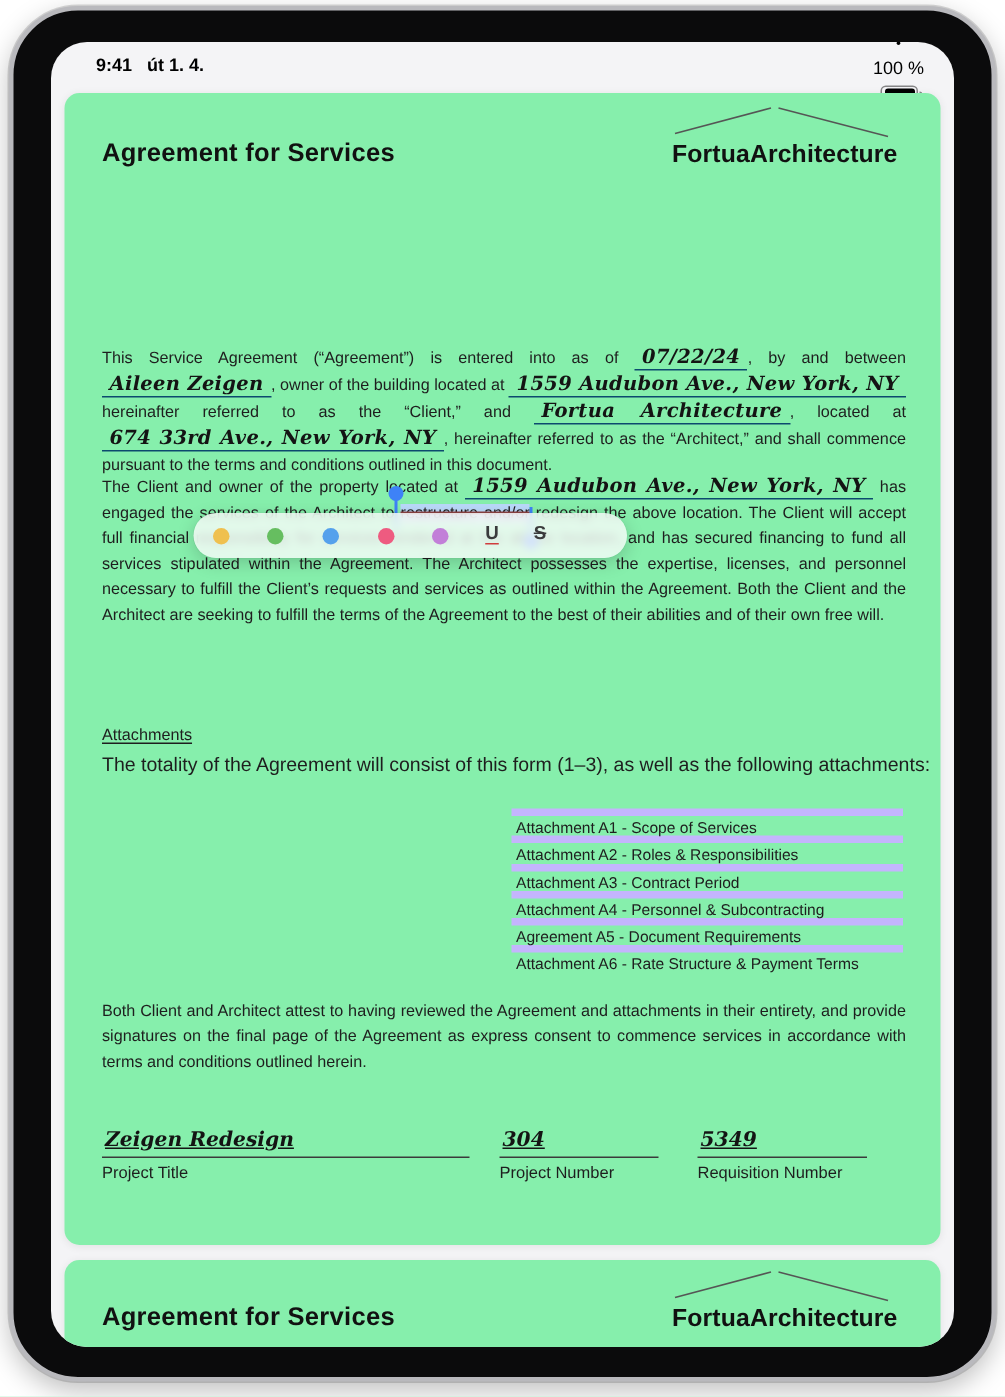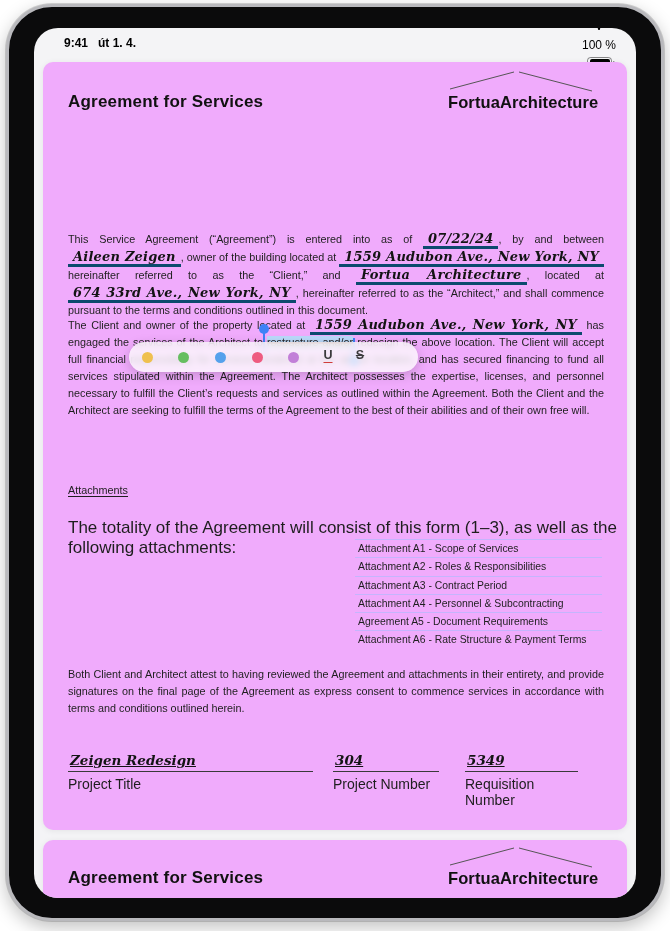--- a/index.html
+++ b/index.html
@@ -22,50 +22,50 @@
   .sb-left { display:flex; gap:10px; align-items:center; font-weight:600; }
   .sb-right { display:flex; gap:5px; align-items:center; font-weight:500;flex-direction:column; }
   .batt { position:relative; width:25px; height:12px; border:1px solid rgba(0,0,0,0.45);
     border-radius:3.5px; margin-left:2px; }
   .batt .lvl { position:absolute; left:1.5px; top:1.5px; bottom:1.5px; width:20px;
     background:#000; border-radius:2px; }
   .batt .nub { position:absolute; right:-4px; top:3.5px; width:2.5px; height:5px;
     background:rgba(0,0,0,0.45); border-radius:0 2px 2px 0; }
 
   
-  .page { position:absolute; left:9px; width:584px; background:#f0abfc;
+  .page { position:absolute; left:9px; width:584px; background:#86efac;
     border-radius:10px; box-shadow:0 1px 6px rgba(0,0,0,0.07); }
   .page1 { top:34px; height:768px; }
   .page2 { top:812px; height:200px; }
 
   .doc-title { position:absolute; left:25px; top:30px; font-size:17px; font-weight:700;
     letter-spacing:0.2px; color:#111; }
   .logo { position:absolute; right:33px; top:6px; width:146px; text-align:right; }
   .logo .rooftext { font-size:16.5px; font-weight:700; letter-spacing:0.1px; color:#111;
     margin-top:-3px; white-space:nowrap; }
 
   .para { position:absolute; left:25px; width:536px; font-size:10.8px; line-height:17px;
     color:#1e1e1e; text-align:justify; }
   .p-intro  { top:168px; }
   .p-engage { top:254px; }
   .p-third  { top:369px; }
   .p-close  { top:604px; }
 
   .attach-head  { position:absolute; left:25px; top:422px; font-size:10.8px; color:#1e1e1e;
     text-decoration:underline; text-underline-offset:2px; }
-  .attach-intro { position:absolute; left:25px; top:456px; font-size:17px; color:#1e1e1e; }
+  .attach-intro { position:absolute; left:25px; top:440px; font-size:13px; color:#1e1e1e; }
 
   .attach-table { position:absolute; left:298px; top:477px; width:261px; }
-  .attach-row { border-top:1px solid #c4b5fd; height:18.3px; font-size:10.4px;
-    color:#1e1e1e; padding:3px 0 0 3px; white-space:nowrap;margin-left:14px; }
+  .attach-row { border-top:5px solid #c4b5fd; height:18.3px; font-size:10.4px;
+    color:#1e1e1e; padding:3px 0 0 3px; white-space:nowrap; }
 
   
   .fill { font-family:"DejaVu Serif", cursive; font-style:italic; font-weight:700;
     font-size:13px; line-height:17px; color:#141414; white-space:nowrap;
-    border-bottom:3px solid #0c4a6e; padding:0 5px; letter-spacing:0.2px; }
+    border-bottom:1px solid #0c4a6e; padding:0 5px; letter-spacing:0.2px; }
 
   
   .struck { position:relative; background:#bad9fa;
     text-decoration:line-through; text-decoration-color:#8e4444; text-decoration-thickness:1.5px; }
   .handle { position:absolute; }
   .h-stem { width:2px; background:#3e82f7; }
   .h-dot { width:10px; height:10px; border-radius:50%; background:#3e82f7; }
   .handle-start { left:-4px; top:-12px; }
   .handle-start .h-dot { position:absolute; left:-4px; top:0; }
   .handle-start .h-stem { position:absolute; left:0; top:8px; height:21px; }
@@ -82,21 +82,21 @@
     font-weight:600; color:#3a3a3c; }
   .tb-u { left:190px; text-decoration:underline; text-decoration-color:#d03c3c;
     text-underline-offset:2.5px; }
   .tb-s { left:222px; text-decoration:line-through; text-decoration-thickness:1px; }
 
   
   .field { position:absolute; top:690px; }
   .field .fv { display:block; border-bottom:1px solid #3a3a3a; padding:0 2px 2px 2px;
     font-family:"DejaVu Serif", cursive; font-style:italic; font-weight:700;
     font-size:13.5px; color:#141414; min-height:20px; white-space:nowrap;text-decoration:underline; }
-  .field .fl { display:block; font-size:14px; color:#1e1e1e; margin-top:4px; }
+  .field .fl { display:block; font-size:11px; color:#1e1e1e; margin-top:4px; }
   .f-title { left:25px; width:245px; }
   .f-number { left:290px; width:106px; }
   .f-req { left:422px; width:113px; }
 </style>
 </head>
 <body>
 
 <div class="stage">
   <div class="device">
     <div class="screen">

